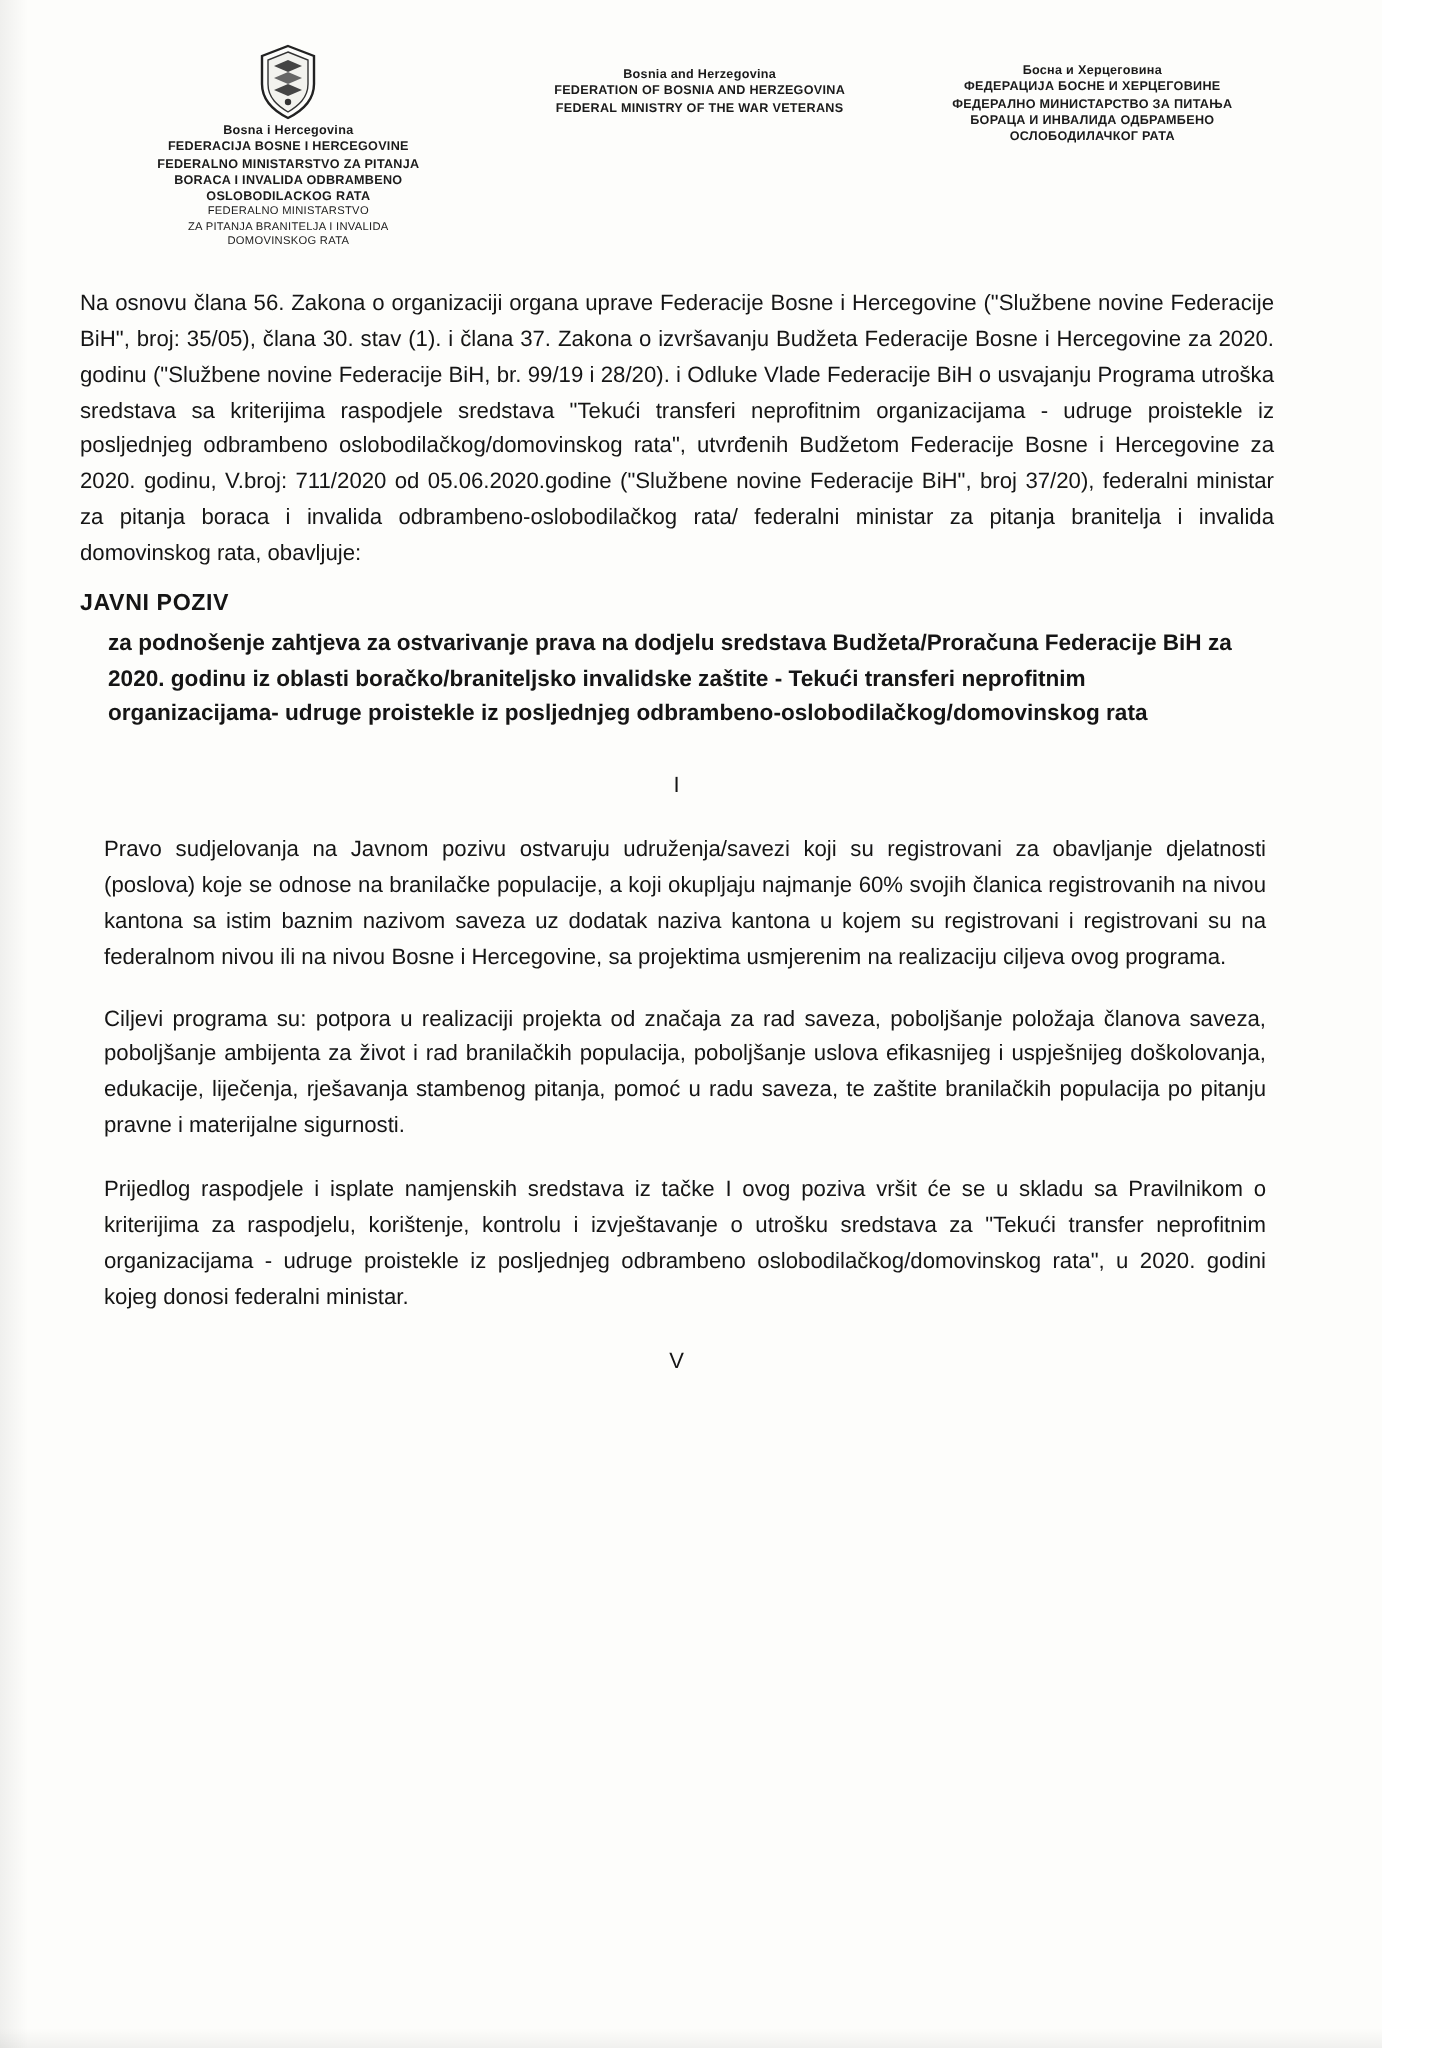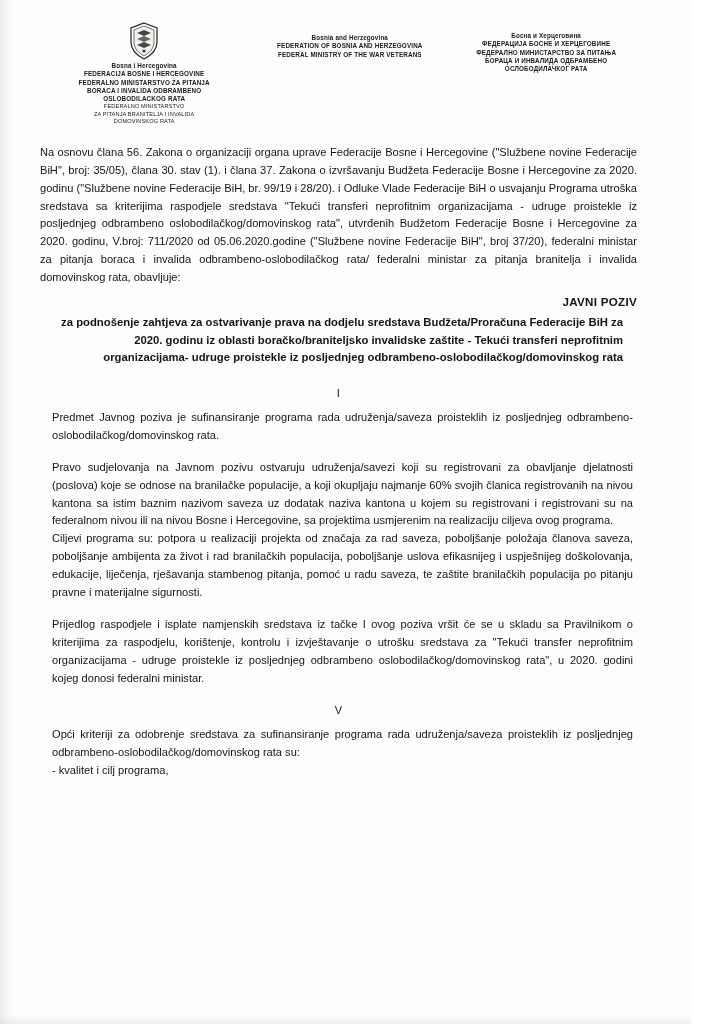--- a/index.html
+++ b/index.html
@@ -74,21 +74,21 @@
   p.para {
     margin: 0 0 0 0;
     text-align: justify;
   }
 
   .intro {
     margin-bottom: 16px;
   }
 
   .title-block {
-    text-align: right;
+    text-align: left;
     font-weight: bold;
     margin: 6px 0 18px 0;
     line-height: 1.55;
   }
   .title-main {
     font-size: 11.6px;
     letter-spacing: 0.3px;
     margin-bottom: 3px;
   }
   .title-sub {
@@ -104,21 +104,21 @@
     font-size: 11px;
     margin: 0 0 6px 0;
     letter-spacing: 0.4px;
   }
   .sec-body p {
     margin: 0;
     text-indent: 0;
     padding-left: 12px;
     padding-right: 4px;
   }
-  .sec-body p.gap-top { }
+  .sec-body p.gap-top { margin-top: 13px; }
 
   .bullet-line {
     padding-left: 42px;
     margin-top: 2px;
   }
 
   
   .scan-edge-left {
     position: absolute;
     left: 0; top: 0; bottom: 0;
@@ -182,46 +182,39 @@
 
     <p class="para intro">Na osnovu člana 56. Zakona o organizaciji organa uprave Federacije Bosne i Hercegovine ("Službene novine Federacije BiH", broj: 35/05), člana 30. stav (1). i člana 37. Zakona o izvršavanju Budžeta Federacije Bosne i Hercegovine za 2020. godinu ("Službene novine Federacije BiH, br. 99/19 i 28/20). i Odluke Vlade Federacije BiH o usvajanju Programa utroška sredstava sa kriterijima raspodjele sredstava "Tekući transferi neprofitnim organizacijama - udruge proistekle iz posljednjeg odbrambeno oslobodilačkog/domovinskog rata", utvrđenih Budžetom Federacije Bosne i Hercegovine za 2020. godinu, V.broj: 711/2020 od 05.06.2020.godine ("Službene novine Federacije BiH", broj 37/20), federalni ministar za pitanja boraca i invalida odbrambeno-oslobodilačkog rata/ federalni ministar za pitanja branitelja i invalida domovinskog rata, obavljuje:</p>
 
     <div class="title-block">
       <div class="title-main">JAVNI POZIV</div>
       <div class="title-sub">za podnošenje zahtjeva za ostvarivanje prava na dodjelu sredstava Budžeta/Proračuna Federacije BiH za 2020. godinu iz oblasti boračko/braniteljsko invalidske zaštite - Tekući transferi neprofitnim organizacijama- udruge proistekle iz posljednjeg odbrambeno-oslobodilačkog/domovinskog rata</div>
     </div>
 
     <div class="section">
       <div class="sec-num">I</div>
-      <div class="sec-body">
-        <p>Predmet Javnog poziva je sufinansiranje programa rada udruženja/saveza proisteklih iz posljednjeg odbrambeno-oslobodilačkog/domovinskog rata.</p>
-      </div>
     </div>
 
     <div class="section">
       <div class="sec-body">
         <p>Pravo sudjelovanja na Javnom pozivu ostvaruju udruženja/savezi koji su registrovani za obavljanje djelatnosti (poslova) koje se odnose na branilačke populacije, a koji okupljaju najmanje 60% svojih članica registrovanih na nivou kantona sa istim baznim nazivom saveza uz dodatak naziva kantona u kojem su registrovani i registrovani su na federalnom nivou ili na nivou Bosne i Hercegovine, sa projektima usmjerenim na realizaciju ciljeva ovog programa.</p>
         <p class="gap-top">Ciljevi programa su: potpora u realizaciji projekta od značaja za rad saveza, poboljšanje položaja članova saveza, poboljšanje ambijenta za život i rad branilačkih populacija, poboljšanje uslova efikasnijeg i uspješnijeg doškolovanja, edukacije, liječenja, rješavanja stambenog pitanja, pomoć u radu saveza, te zaštite branilačkih populacija po pitanju pravne i materijalne sigurnosti.</p>
       </div>
     </div>
 
     <div class="section">
     </div>
 
     <div class="section">
       <div class="sec-body">
         <p>Prijedlog raspodjele i isplate namjenskih sredstava iz tačke I ovog poziva vršit će se u skladu sa Pravilnikom o kriterijima za raspodjelu, korištenje, kontrolu i izvještavanje o utrošku sredstava za "Tekući transfer neprofitnim organizacijama - udruge proistekle iz posljednjeg odbrambeno oslobodilačkog/domovinskog rata", u 2020. godini kojeg donosi federalni ministar.</p>
       </div>
     </div>
 
     <div class="section">
       <div class="sec-num">V</div>
-      <div class="sec-body">
-        <p>Opći kriteriji za odobrenje sredstava za sufinansiranje programa rada udruženja/saveza proisteklih iz posljednjeg odbrambeno-oslobodilačkog/domovinskog rata su:</p>
-        <p class="bullet-line">- kvalitet i cilj programa,</p>
-      </div>
     </div>
 
   </div>
 
   <div class="scan-edge-left"></div>
   <div class="scan-edge-bottom"></div>
 </div>
 
 </body></html>

